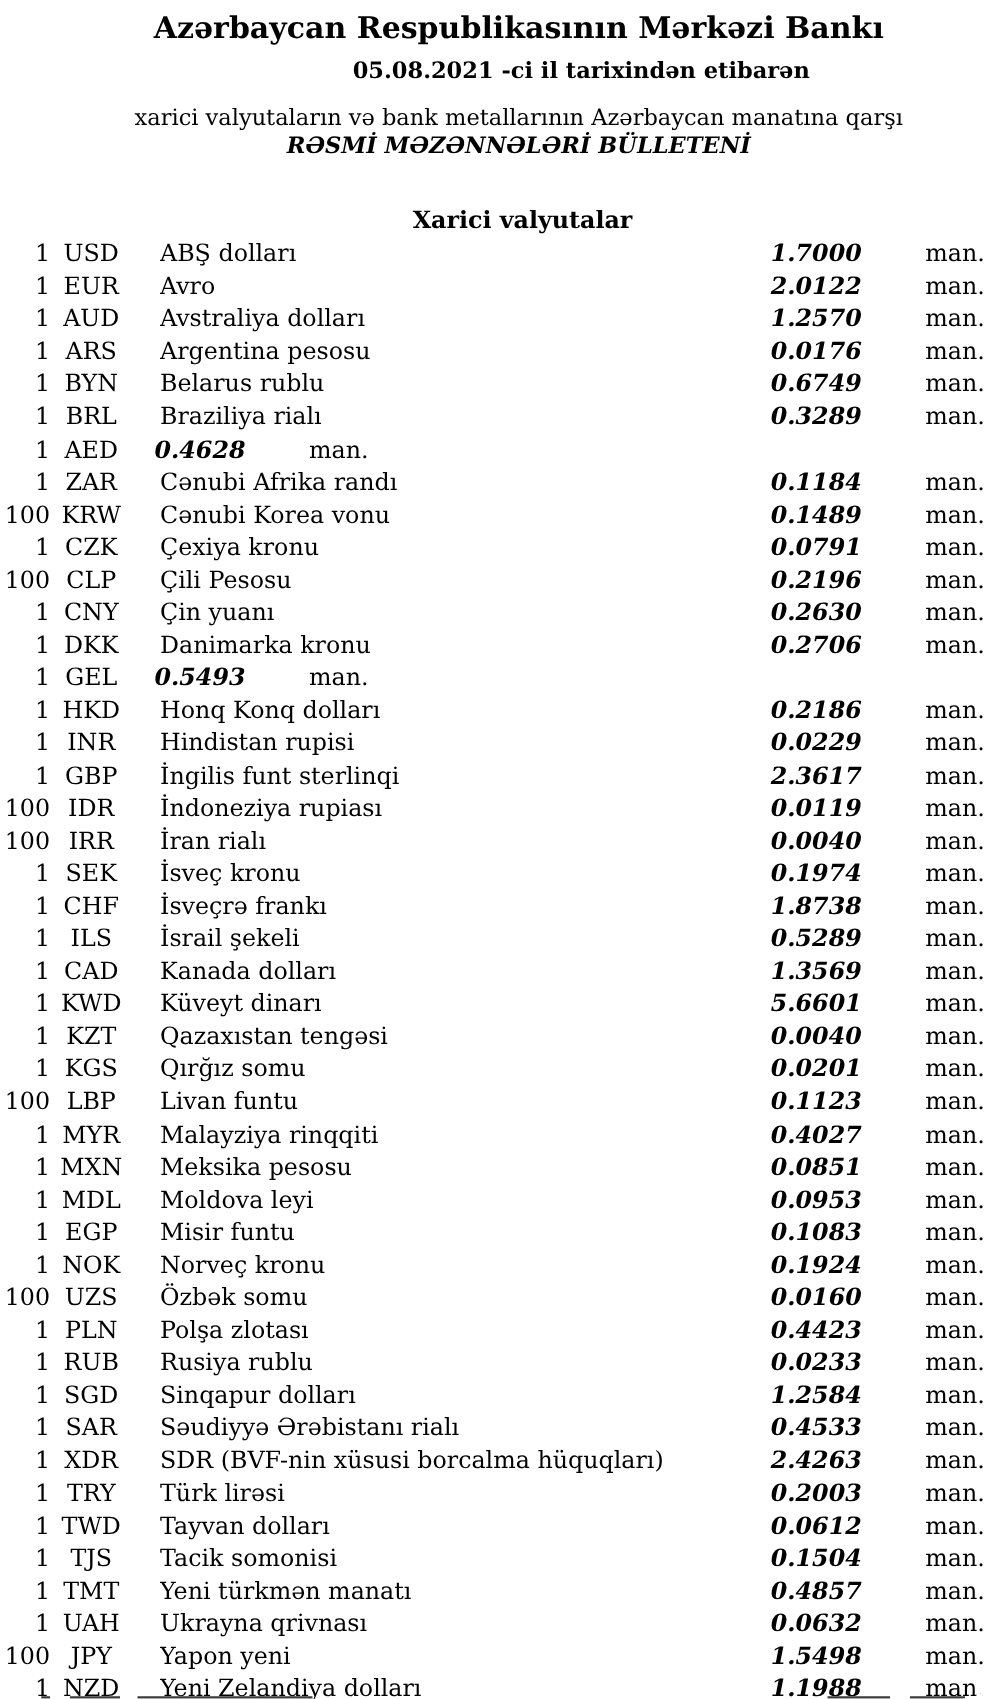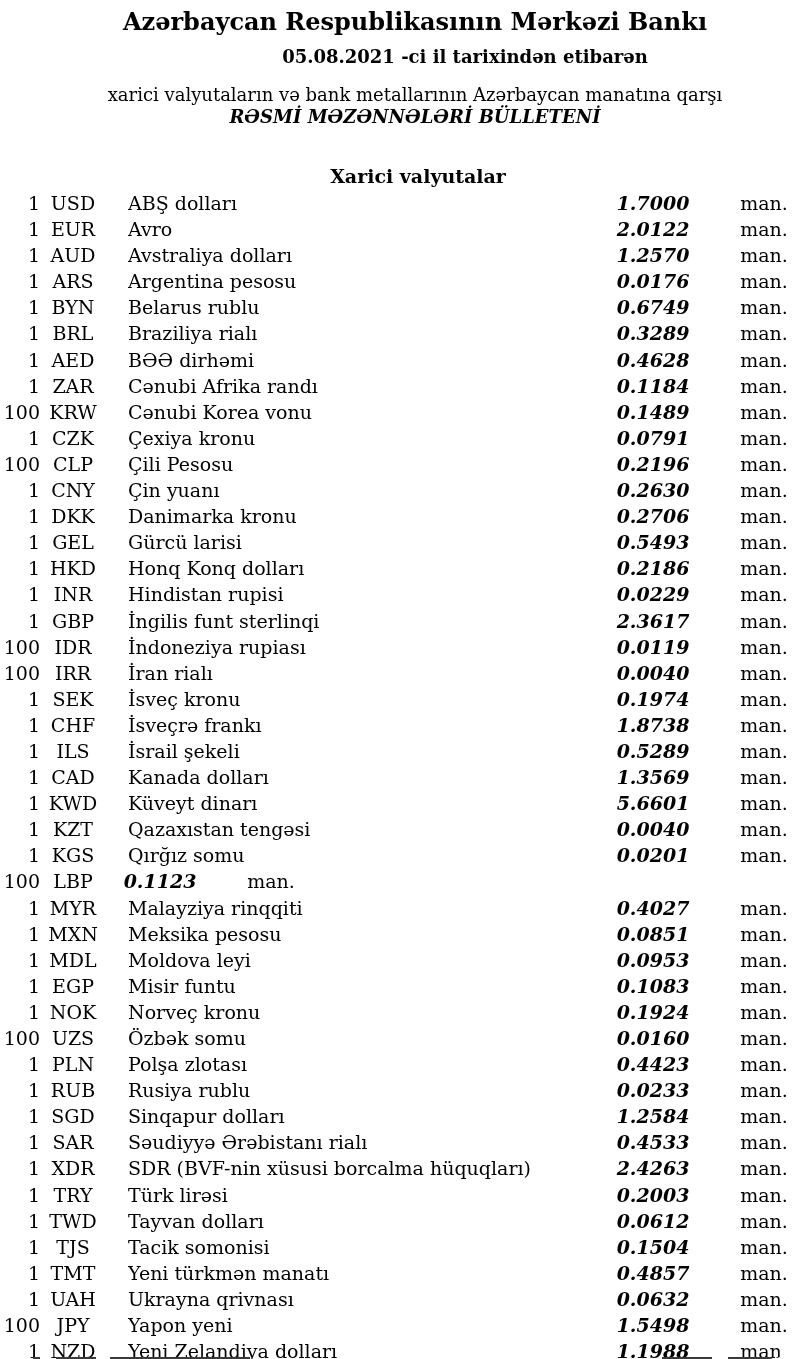--- a/index.html
+++ b/index.html
@@ -115,21 +115,20 @@
       <span class="qty">1</span>
       <span class="code">BRL</span>
       <span class="name">Braziliya rialı</span>
       <span class="rate">0.3289</span>
       <span class="unit">man.</span>
     </div>
 
     <div class="rate-row">
       <span class="qty">1</span>
       <span class="code">AED</span>
-      <span class="name">BƏƏ dirhəmi</span>
       <span class="rate">0.4628</span>
       <span class="unit">man.</span>
     </div>
 
     <div class="rate-row">
       <span class="qty">1</span>
       <span class="code">ZAR</span>
       <span class="name">Cənubi Afrika randı</span>
       <span class="rate">0.1184</span>
       <span class="unit">man.</span>
@@ -171,21 +170,20 @@
       <span class="qty">1</span>
       <span class="code">DKK</span>
       <span class="name">Danimarka kronu</span>
       <span class="rate">0.2706</span>
       <span class="unit">man.</span>
     </div>
 
     <div class="rate-row">
       <span class="qty">1</span>
       <span class="code">GEL</span>
-      <span class="name">Gürcü larisi</span>
       <span class="rate">0.5493</span>
       <span class="unit">man.</span>
     </div>
 
     <div class="rate-row">
       <span class="qty">1</span>
       <span class="code">HKD</span>
       <span class="name">Honq Konq dolları</span>
       <span class="rate">0.2186</span>
       <span class="unit">man.</span>
@@ -275,20 +273,21 @@
       <span class="qty">1</span>
       <span class="code">KGS</span>
       <span class="name">Qırğız somu</span>
       <span class="rate">0.0201</span>
       <span class="unit">man.</span>
     </div>
 
     <div class="rate-row">
       <span class="qty">100</span>
       <span class="code">LBP</span>
+      <span class="name">Livan funtu</span>
       <span class="rate">0.1123</span>
       <span class="unit">man.</span>
     </div>
 
     <div class="rate-row">
       <span class="qty">1</span>
       <span class="code">MYR</span>
       <span class="name">Malayziya rinqqiti</span>
       <span class="rate">0.4027</span>
       <span class="unit">man.</span>

